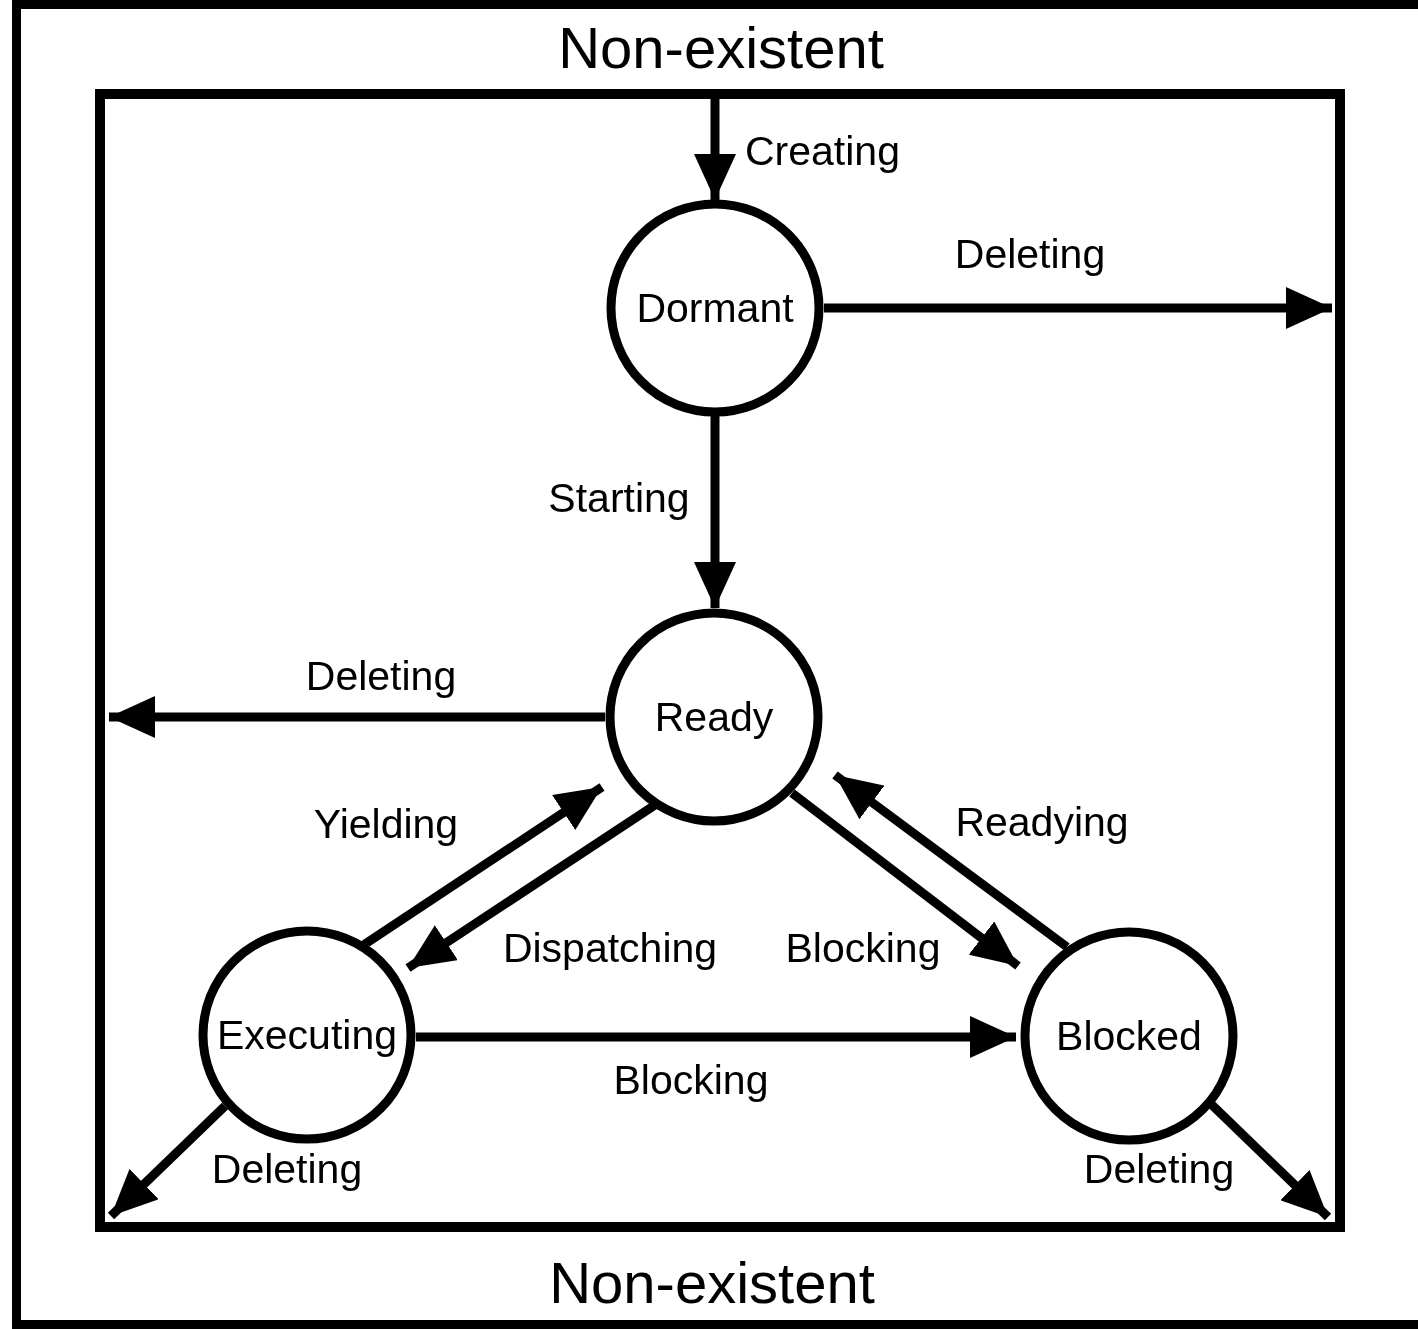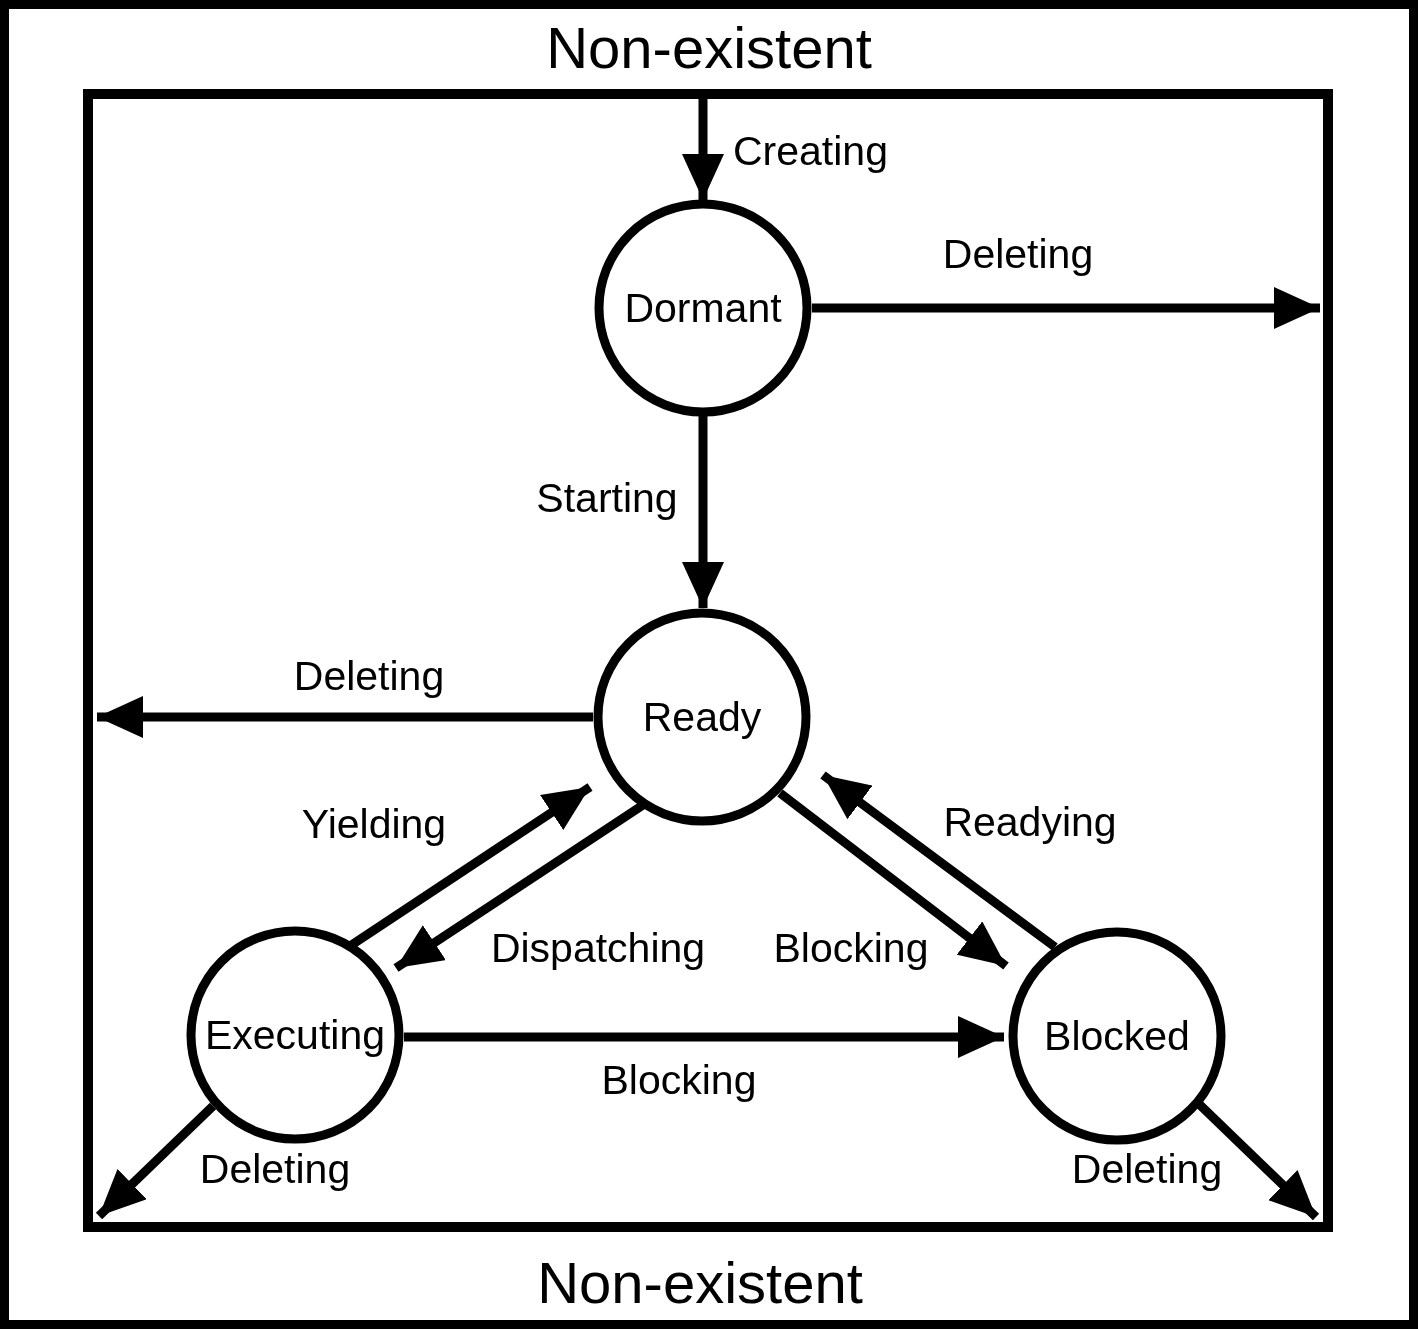--- a/index.html
+++ b/index.html
@@ -5,20 +5,21 @@
   :root{
     --ink:#000000;
     --bg:#ffffff;
   }
   html,body{margin:0;padding:0;background:var(--bg);}
   .stage{
     position:relative;
     width:1166px;height:1329px;
     background:var(--bg);
     font-family:"Liberation Sans", sans-serif;
+    padding-left:12px;
   }
   svg{display:block;}
   .shape{fill:none;stroke:var(--ink);}
   .node{fill:var(--bg);stroke:var(--ink);stroke-width:9px;}
   .edge{stroke:var(--ink);stroke-width:9px;fill:none;}
   .lbl{fill:var(--ink);font-size:41px;font-family:"Liberation Sans", sans-serif;}
   .lbl-big{fill:var(--ink);font-size:58px;font-family:"Liberation Sans", sans-serif;}
   .mid{text-anchor:middle;}
 </style>
 </head>

